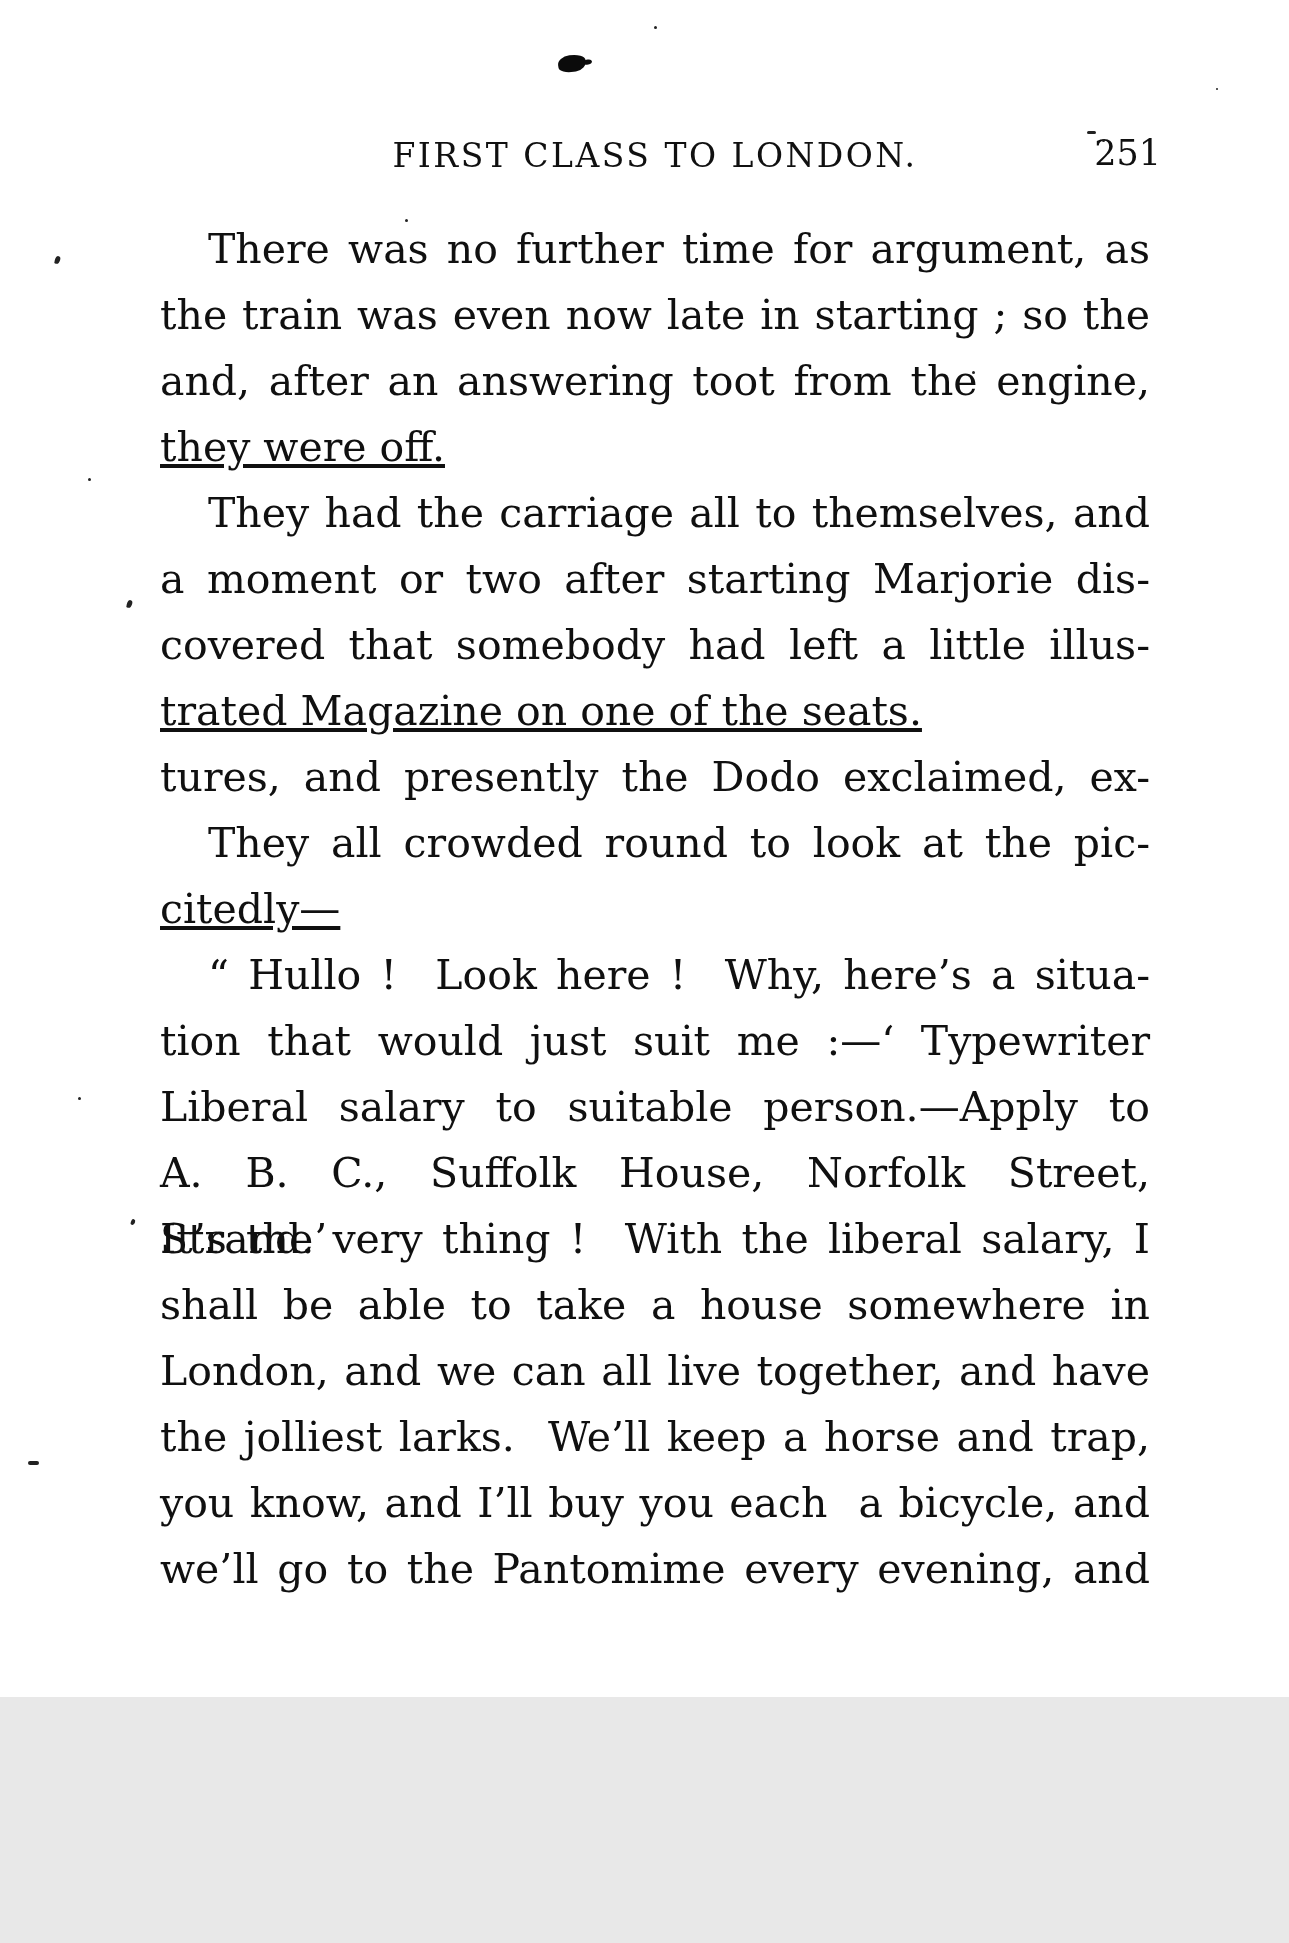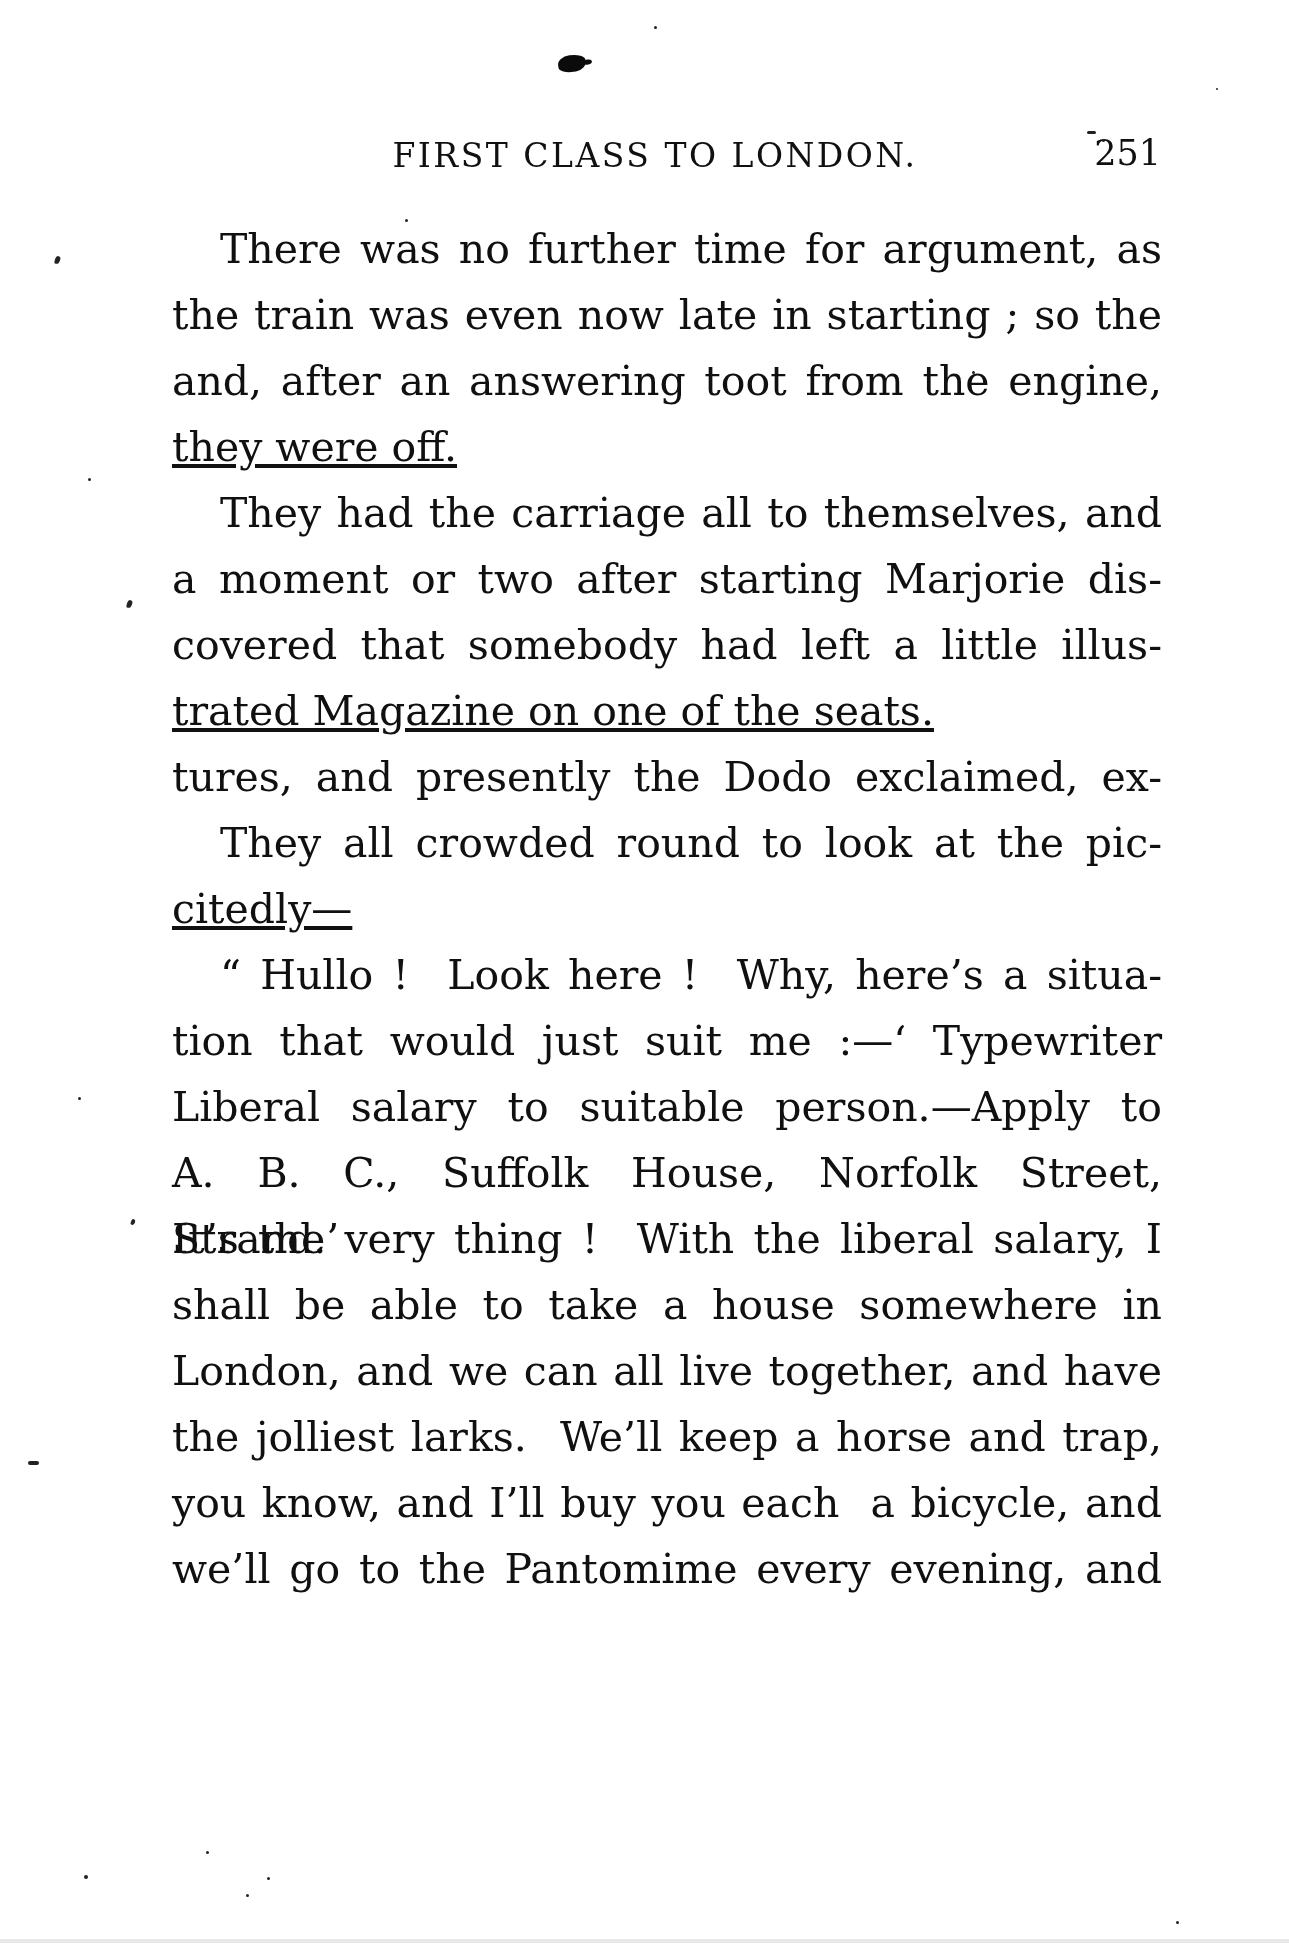--- a/index.html
+++ b/index.html
@@ -1,19 +1,19 @@
 <!DOCTYPE html>
 <html><head>
 <meta charset="utf-8">
 <style>
   html, body { margin: 0; padding: 0; background: #e8e8e8; }
   .page {
     position: relative;
     width: 1289px;
-    height: 1939px;
+    height: 1697px;
     background: #ffffff;
     font-family: "DejaVu Serif", serif;
     color: #101010;
     overflow: hidden;
     margin: 0 auto;
   }
   .running-head {
     position: absolute;
     top: 136px;
     left: 160px;
@@ -29,21 +29,20 @@
     top: 133px;
     right: 128px;
     font-size: 35px;
     line-height: 40px;
   }
   .text-block {
     position: absolute;
     left: 160px;
     top: 216px;
     width: 990px;
-    margin-left: 12px;
   }
   .line {
     font-size: 41px;
     line-height: 66px;
     height: 66px;
     text-align: justify;
     text-align-last: justify;
     white-space: nowrap;
     white-space: normal;
   }

